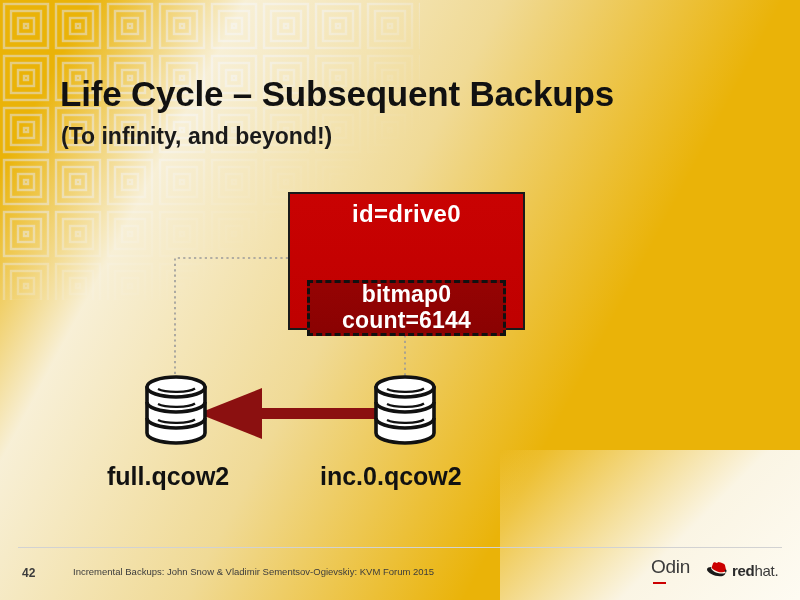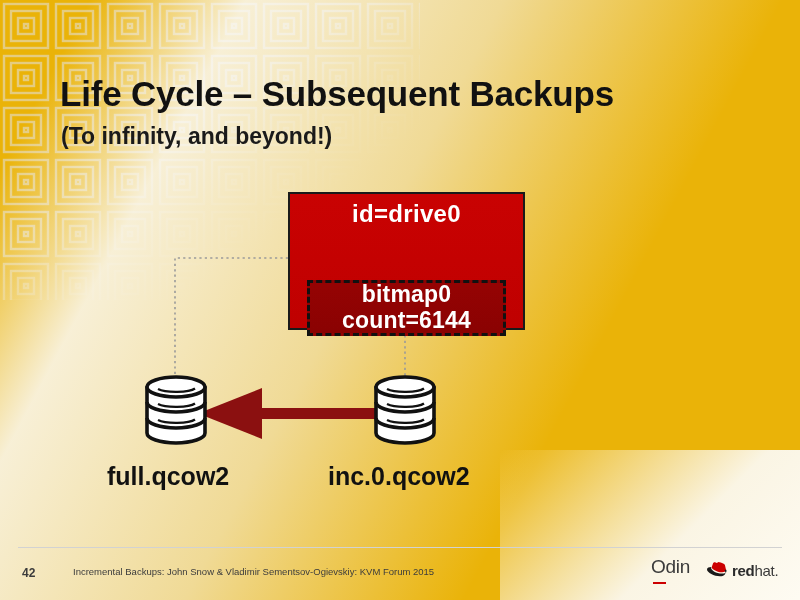--- a/index.html
+++ b/index.html
@@ -127,21 +127,21 @@
   }
 
   .disk-label {
     position: absolute;
     font-size: 25px;
     font-weight: bold;
     color: #111111;
     white-space: nowrap;
   }
   #label-full  { left: 107px; top: 462px; }
-  #label-inc0  { left: 328px; top: 462px; }
+  #label-inc0  { left: 320px; top: 462px; }
 
   
   #footer-rule {
     position: absolute;
     left: 18px;
     top: 547px;
     width: 764px;
     height: 1px;
     background: #d2d2d2;
   }

